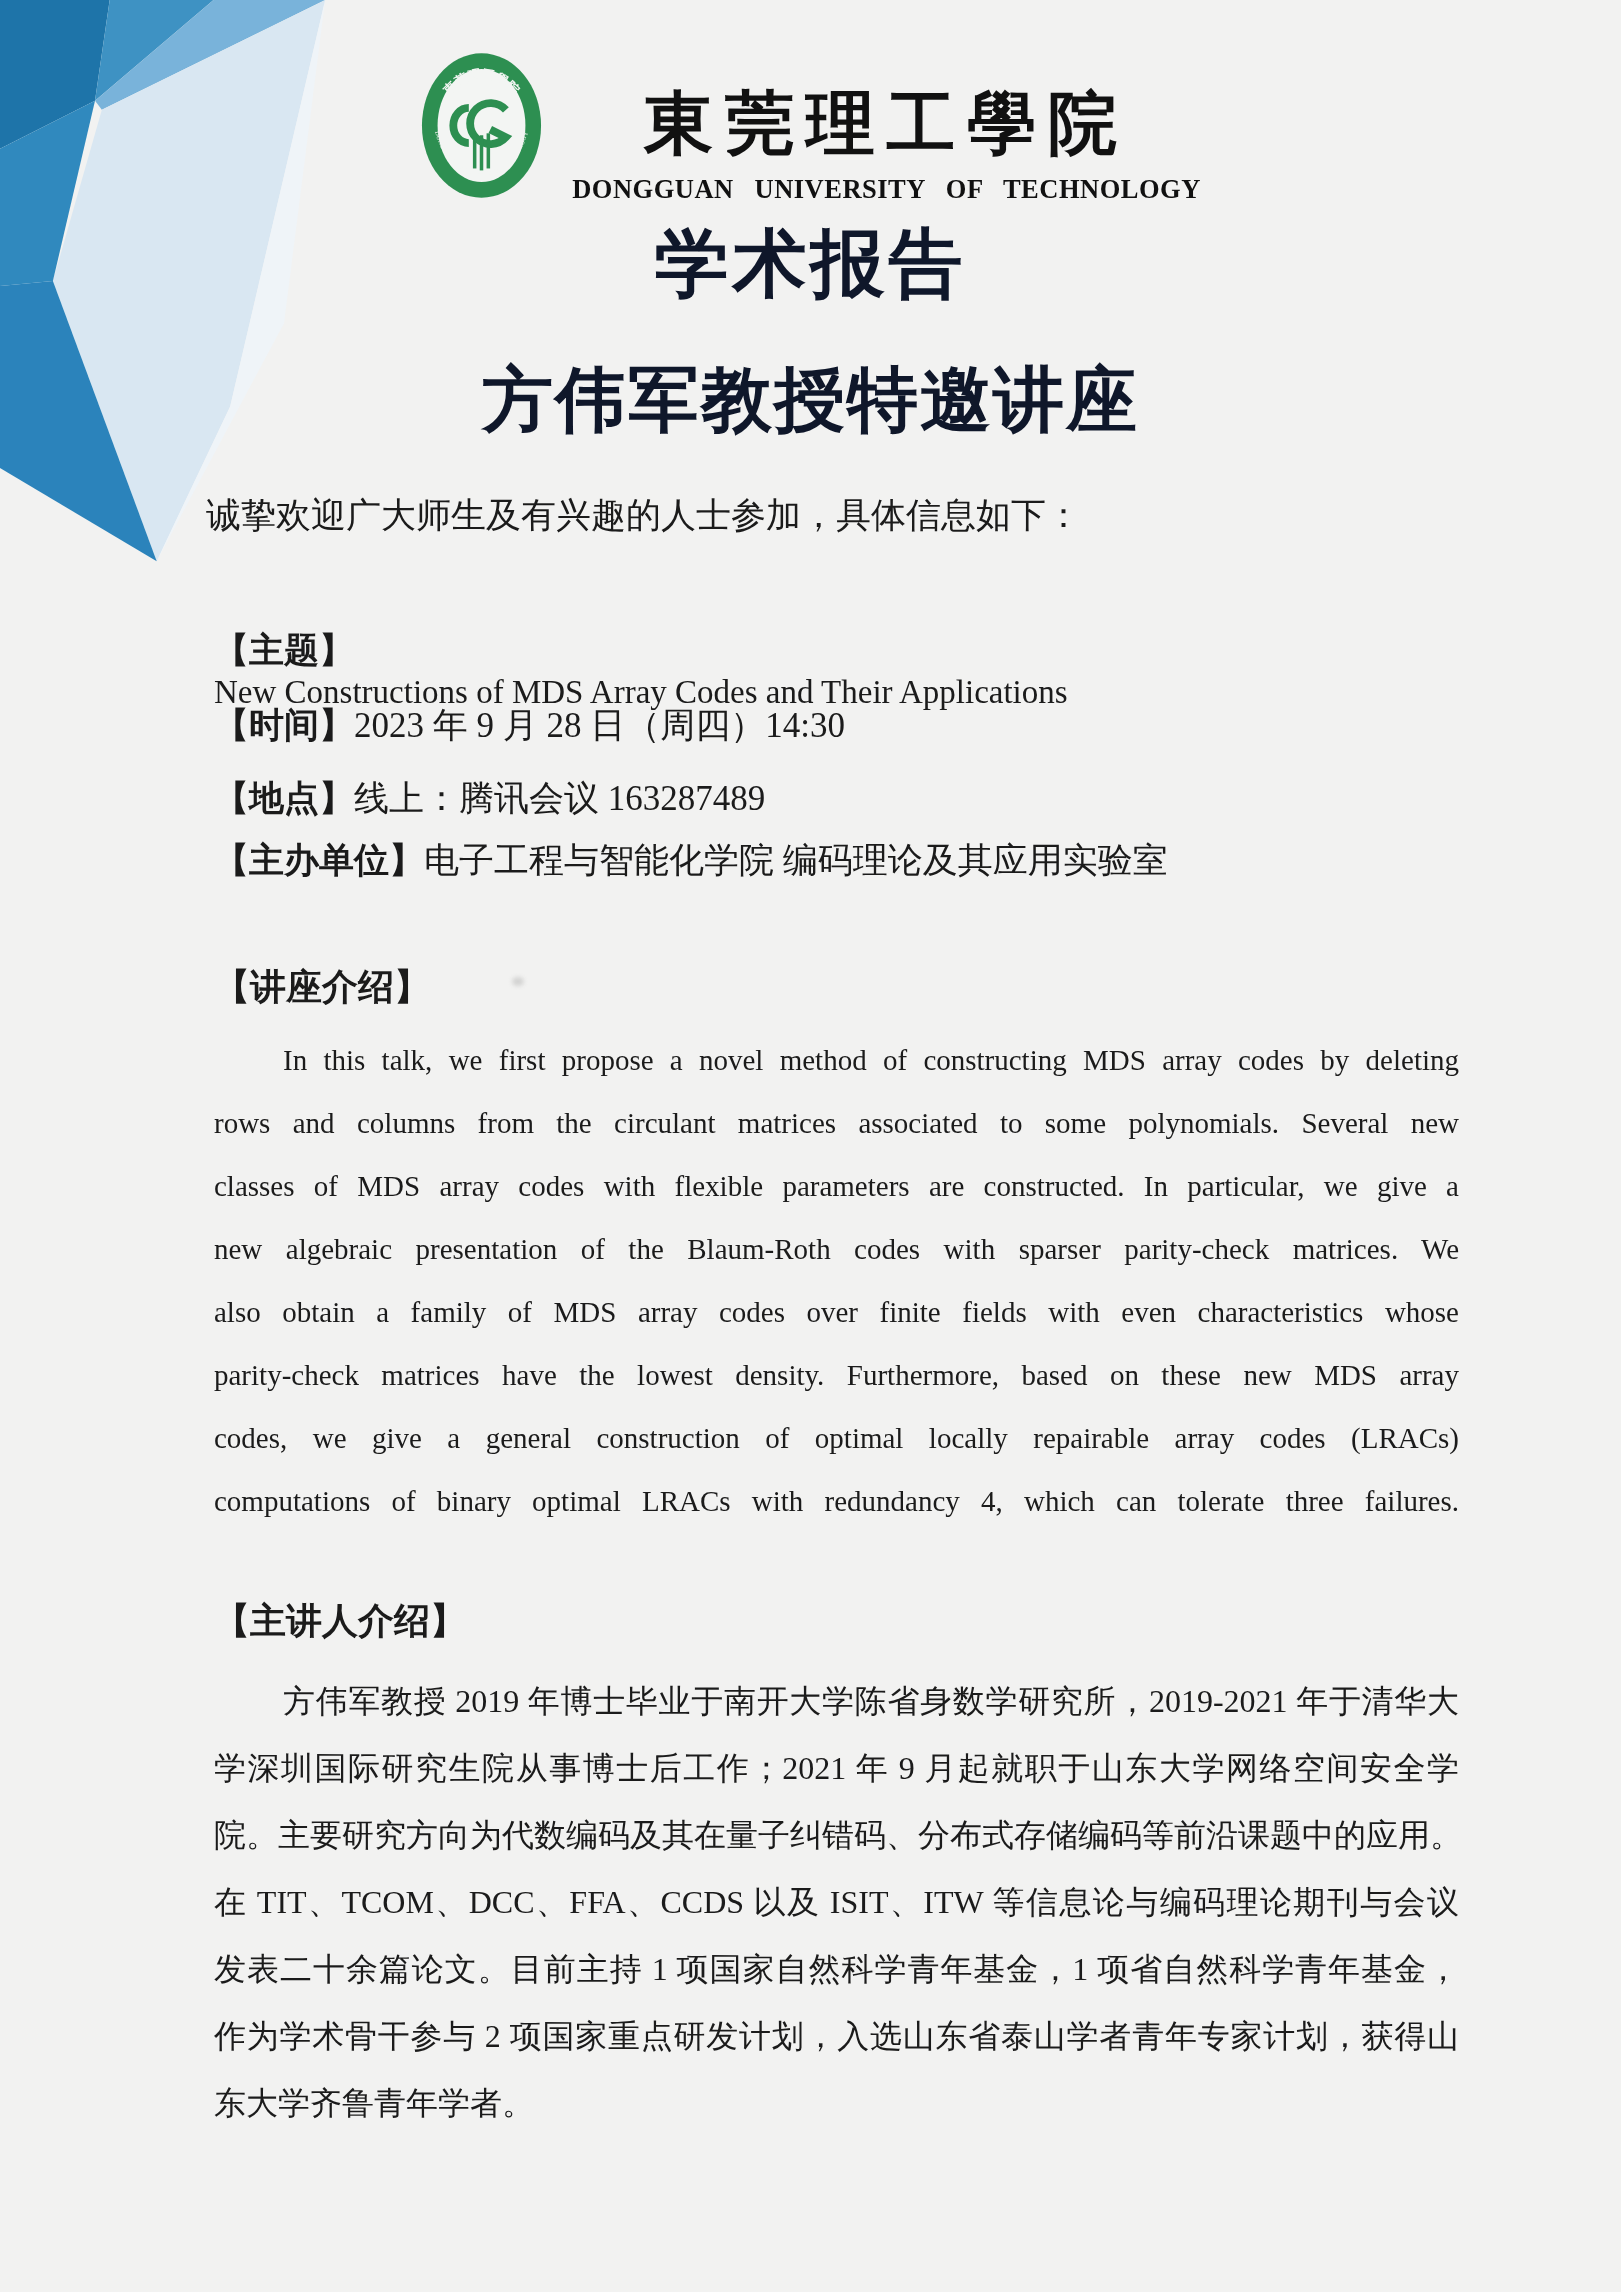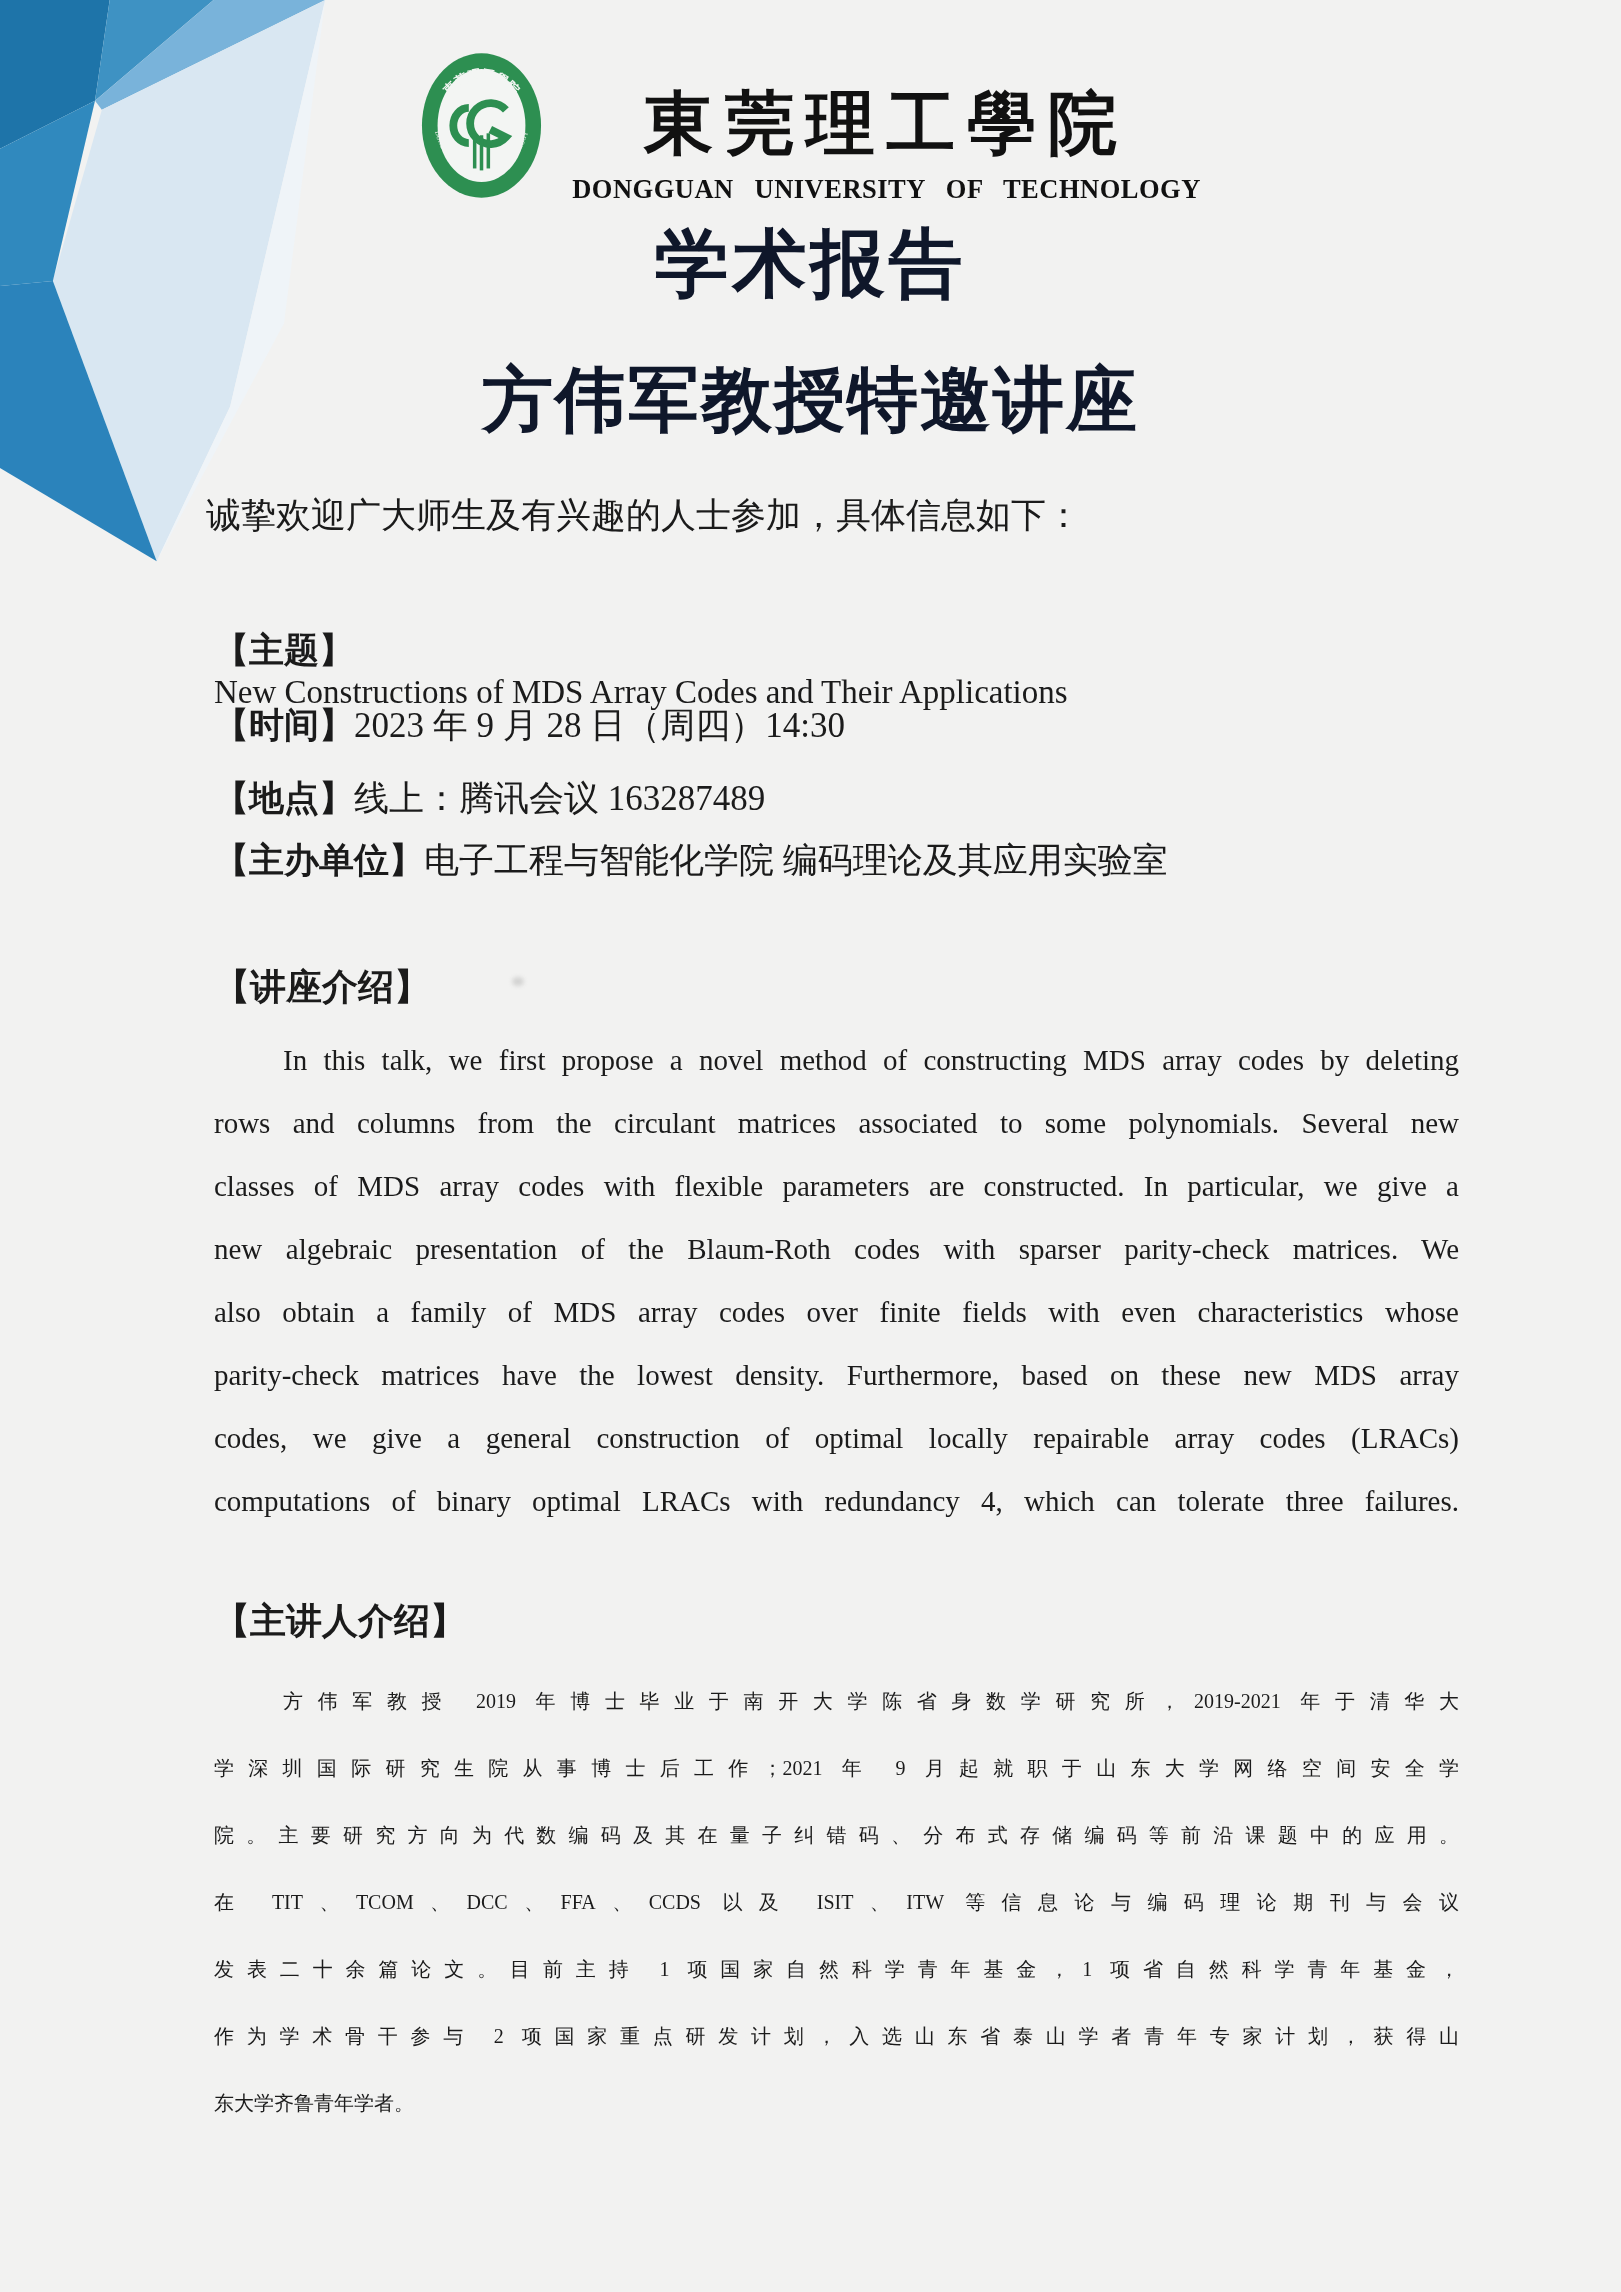--- a/index.html
+++ b/index.html
@@ -63,21 +63,21 @@
   .sec-head.intro{top:963px;}
   .sec-head.speaker{top:1597px;}
   .para{position:absolute;left:214px;width:1245px;}
   .para.intro{top:1029px;}
   .para.speaker{top:1668px;}
   .para .line{
     text-align:justify;text-align-last:justify;
     overflow:hidden;white-space:nowrap;
   }
   .para.intro .line{height:63px;line-height:63px;font-size:29px;}
-  .para.speaker .line{height:67px;line-height:67px;font-size:20px;}
+  .para.speaker .line{height:67px;line-height:67px;font-size:32px;}
   .para .line.indent{text-indent:69px;}
   .para.speaker .line:last-child{text-align-last:auto;}
   
   .smudge{
     position:absolute;left:512px;top:977px;width:11.8px;height:8.8px;
     background:#9a9a9a;border-radius:50%;opacity:.35;filter:blur(2px);
   }
 </style>
 </head>
 <body>

